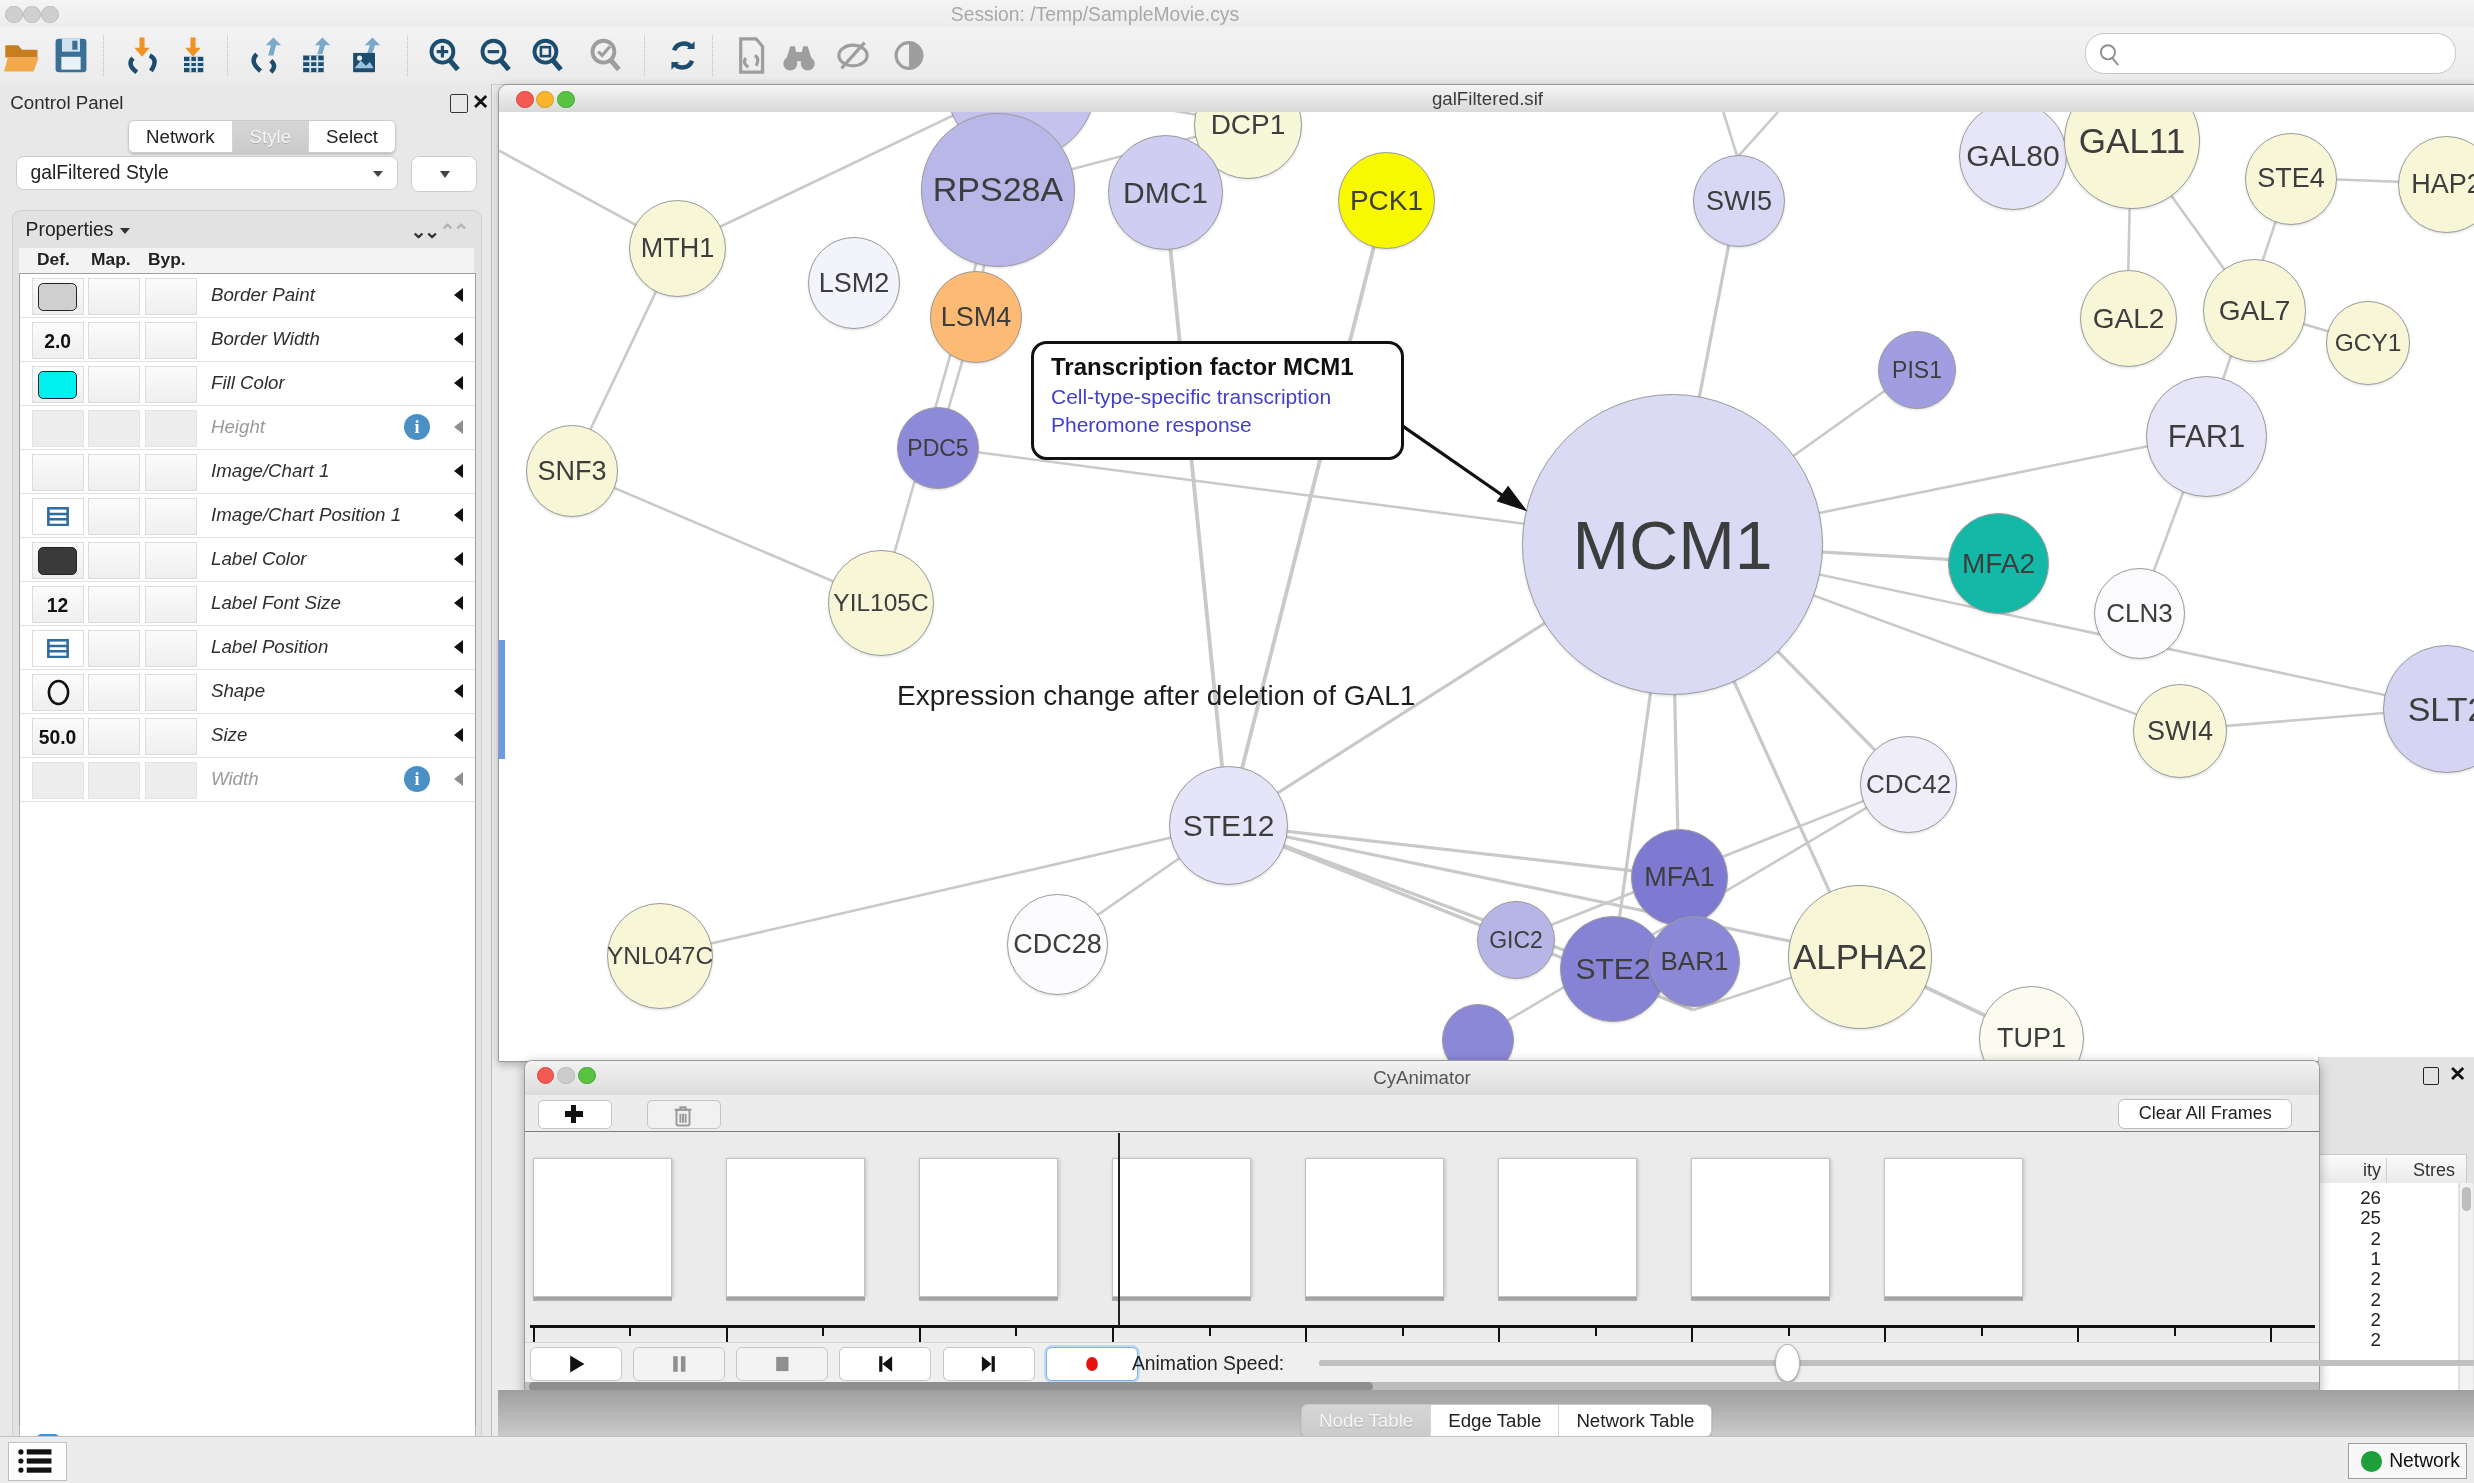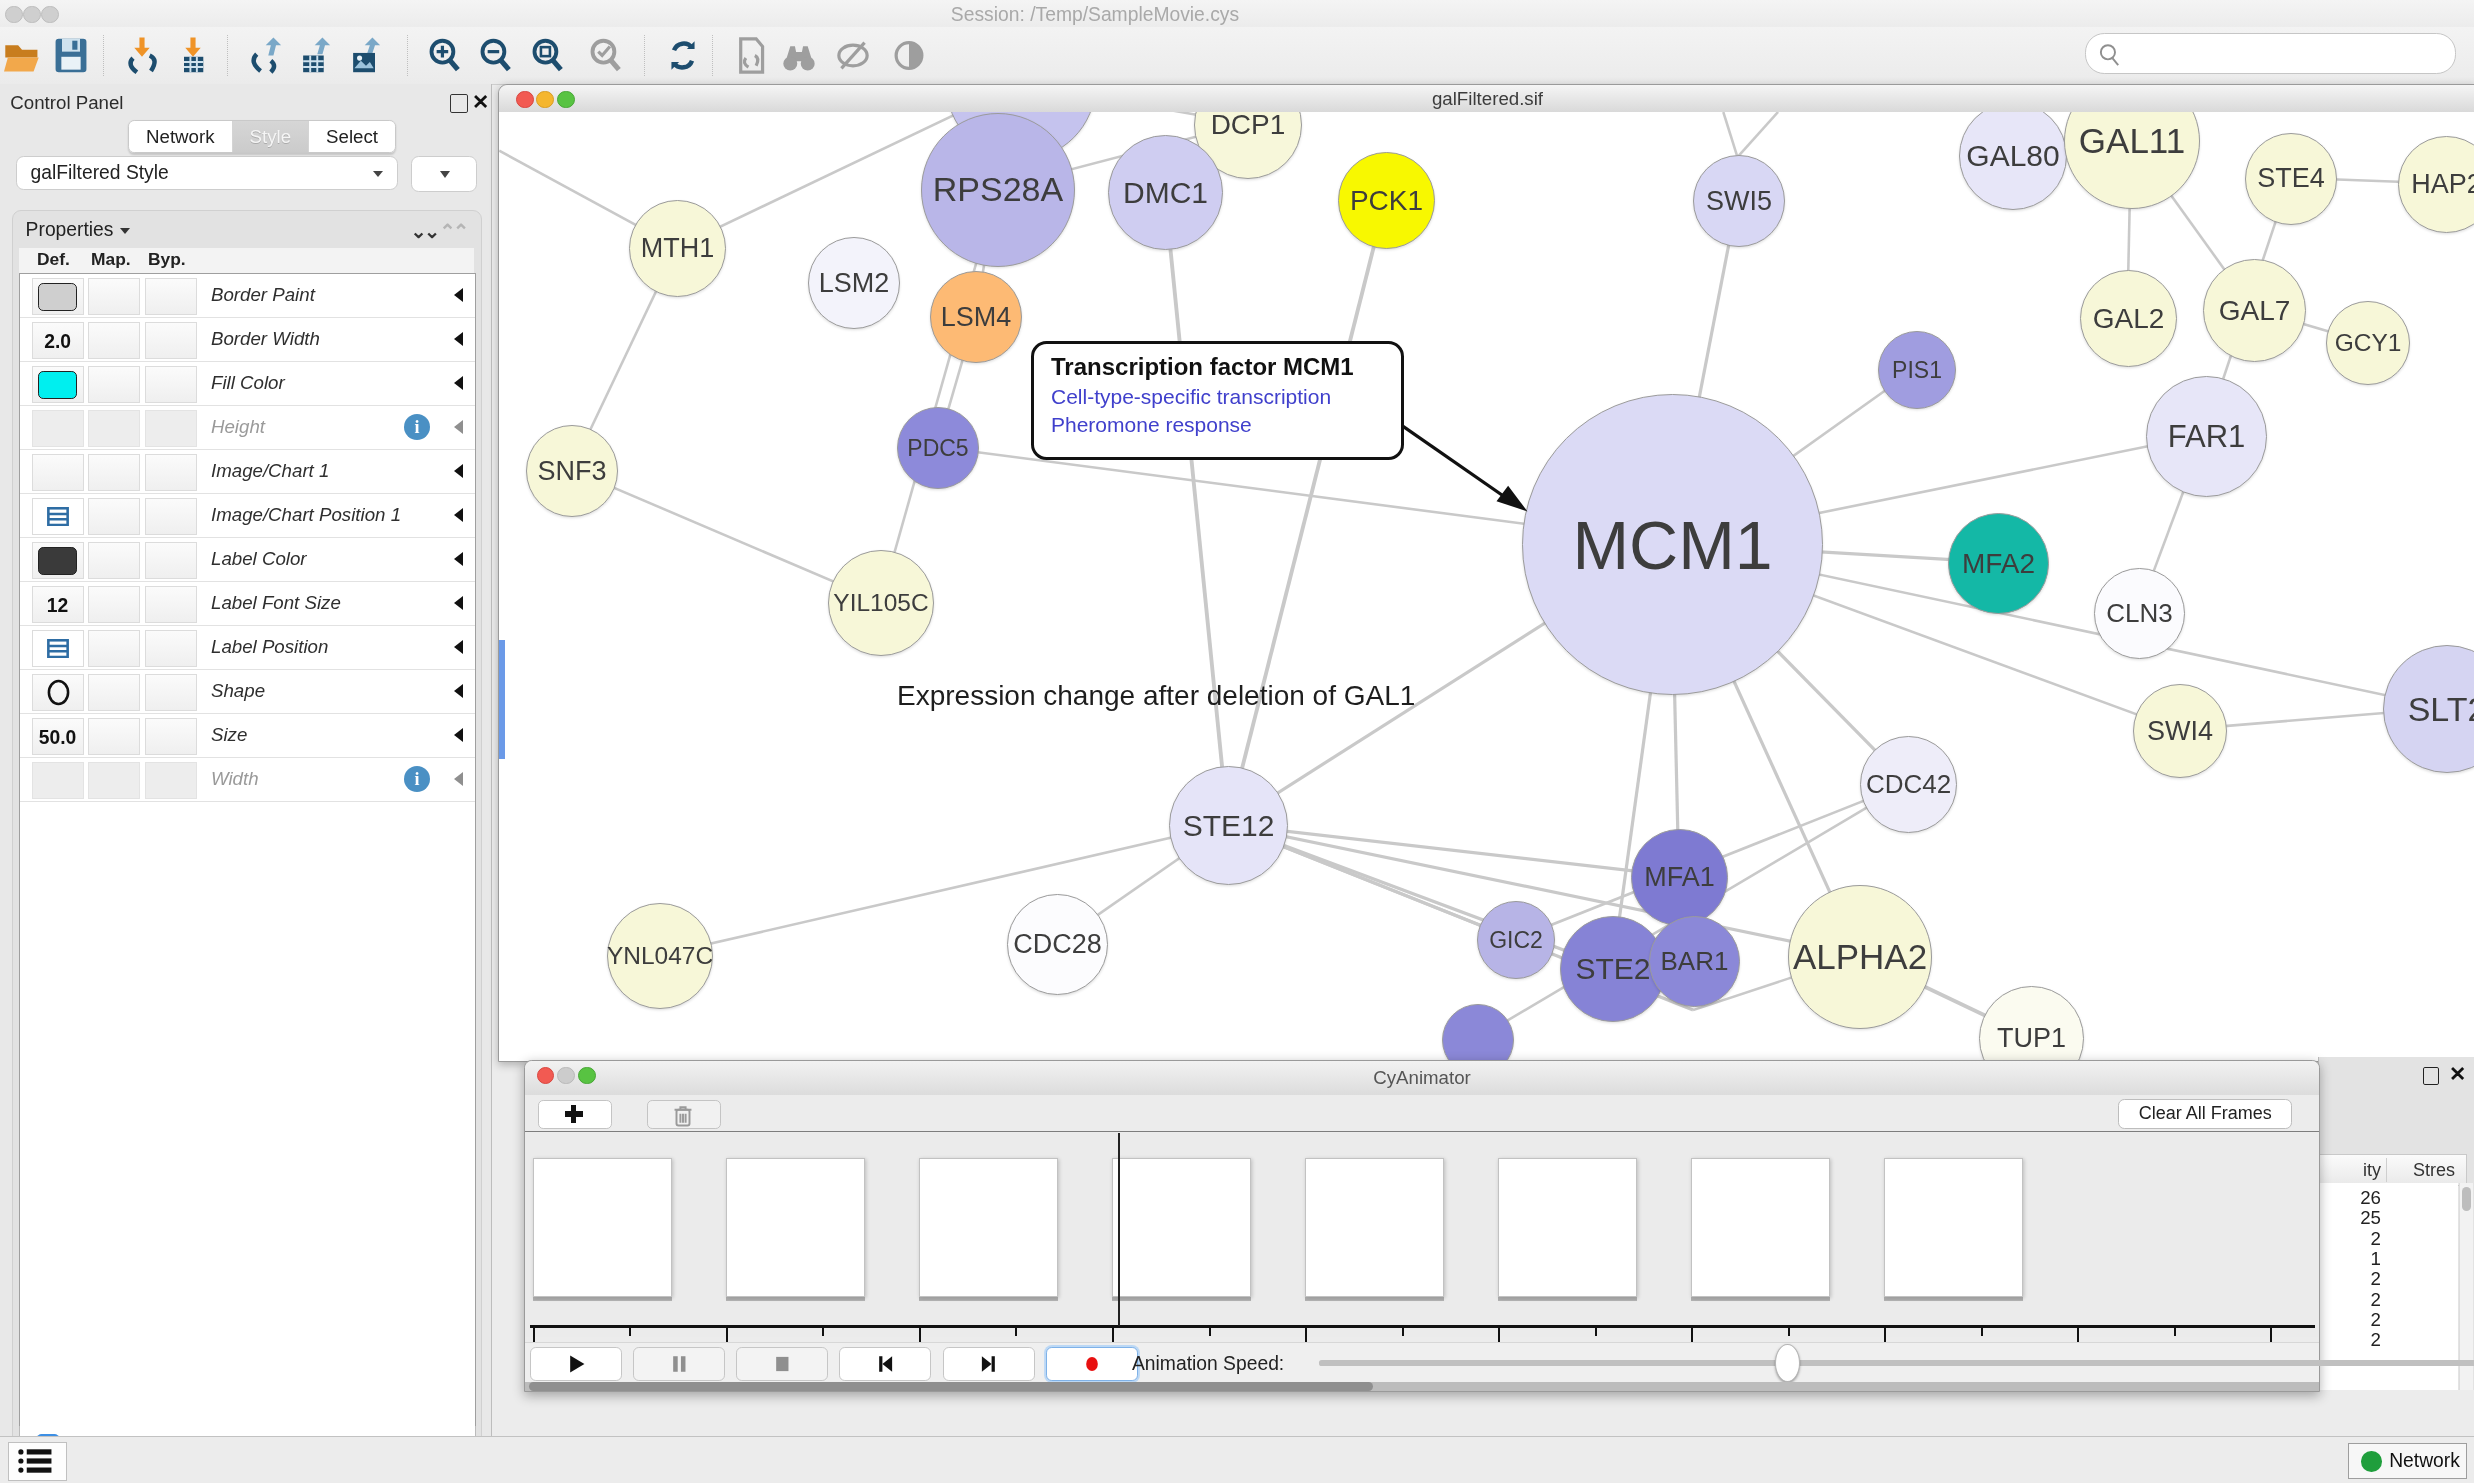--- a/index.html
+++ b/index.html
@@ -684,20 +684,27 @@
         </div>
       <div id="ca-speed-label">Animation Speed:</div>
       <div id="ca-slider"></div>
       <div id="ca-slider-thumb"></div>
     </div>
     <div id="ca-hscroll">
         <div id="ca-hthumb"></div>
       </div>
   </div>
 
+  <div id="table-tabs-band">
+    <div class="seg" id="bottom-tabs">
+      <div class="s on">Node Table</div>
+      <div class="s">Edge Table</div>
+      <div class="s">Network Table</div>
+    </div>
+  </div>
 
   <div id="status-bar">
     <div id="menu-btn">
       <svg width="39" height="30" viewBox="0 0 60 46" style="margin:3.2px 0 0 8.4px">
           <circle cx="6" cy="9" r="4" fill="#111"></circle>
           <rect x="15" y="5" width="38" height="8" fill="#111"></rect>
           <circle cx="6" cy="23" r="4" fill="#111"></circle>
           <rect x="15" y="19" width="38" height="8" fill="#111"></rect>
           <circle cx="6" cy="37" r="4" fill="#111"></circle>
           <rect x="15" y="33" width="38" height="8" fill="#111"></rect>

